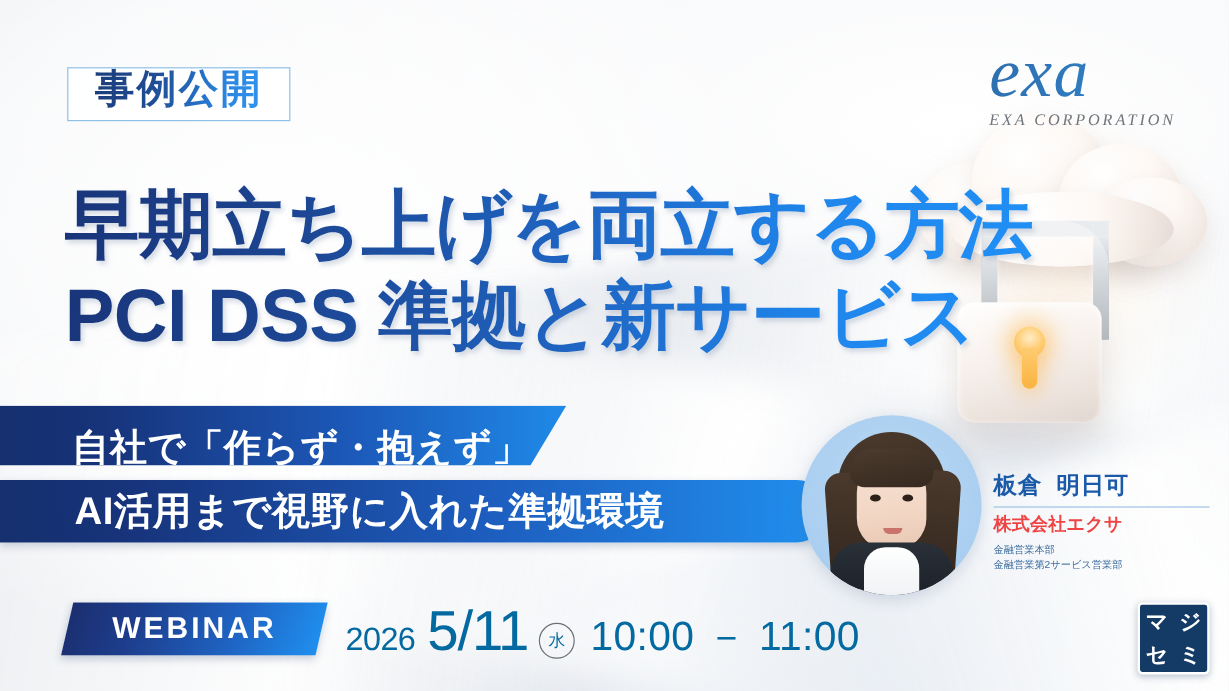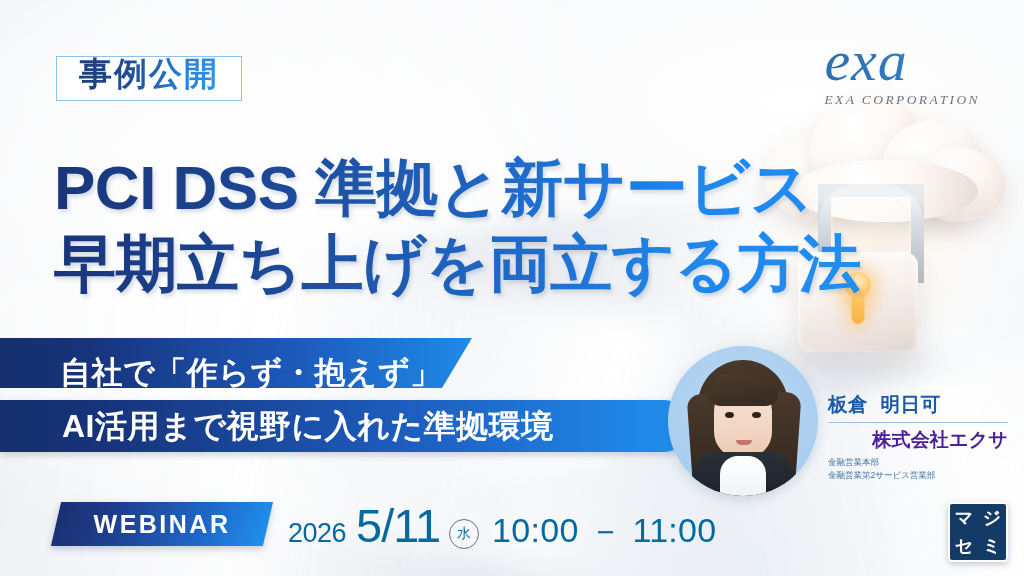--- a/index.html
+++ b/index.html
@@ -320,26 +320,25 @@
     font-weight: 700;
     color: #1b5aa8;
     letter-spacing: 0.6px;
     line-height: 1.1;
     padding-bottom: 5px;
     border-bottom: 1.5px solid #9cc2e4;
     font-family: Liberation Mono, monospace;
   }
   .speaker-company {
     margin-top: 7px;
-    font-size: 19px;
-    font-weight: 700;
-    color: #4c1d95;
+    font-size: 15px;
+    font-weight: 700;
+    color: #ef4444;
     letter-spacing: 0.2px;
     line-height: 1.1;
-    text-align: right;
   }
   .speaker-dept {
     margin-top: 5px;
     font-size: 8.5px;
     color: #3f6f9f;
     line-height: 1.45;
   }
 
   
   .webinar-tag {
@@ -433,22 +432,22 @@
   <div class="logo">
     <div class="logo-mark">exa</div>
     <div class="logo-sub">EXA CORPORATION</div>
   </div>
 
   <div class="badge">
     <div class="badge-text">事例公開</div>
   </div>
 
   <div class="title">
+    <div class="title-line">早期立ち上げを両立する方法</div>
     <div class="title-line">PCI DSS 準拠と新サービス</div>
-    <div class="title-line">早期立ち上げを両立する方法</div>
   </div>
 
   <div class="sub-bar sub-bar-1">
     <span class="sub-bar-text">自社で「作らず・抱えず」</span>
   </div>
   <div class="sub-bar sub-bar-2">
     <span class="sub-bar-text">AI活用まで視野に入れた準拠環境</span>
   </div>
 
   <div class="speaker-photo">

